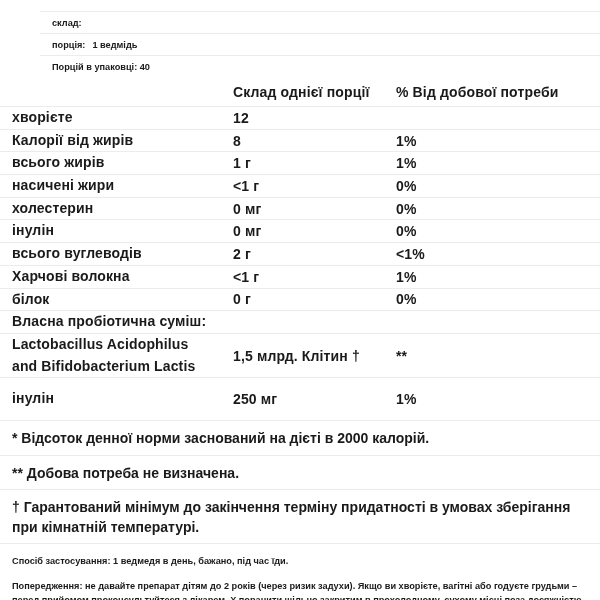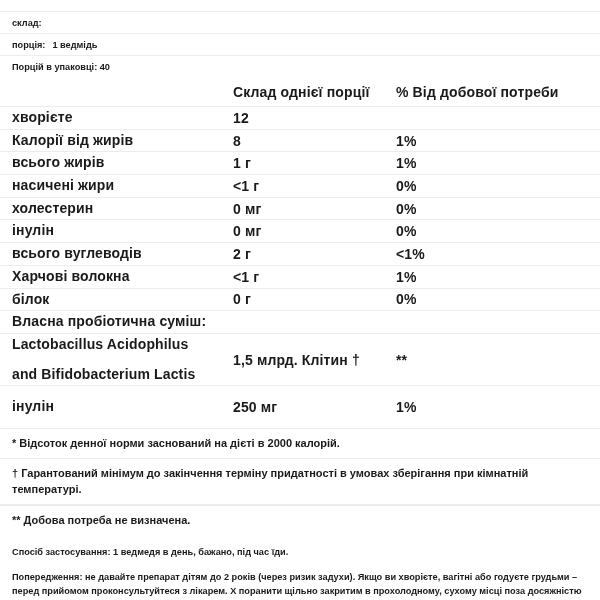--- a/index.html
+++ b/index.html
@@ -51,48 +51,48 @@
   
   .head-row {
     border-top: 1px solid #ececec;
     box-sizing: border-box;
     padding: 6px 12px 5px 12px;
     font-size: 9.2px;
     font-weight: bold;
     min-height: 21px;
     display: flex;
     align-items: center;
+    margin-left: 40px;
   }
   .head-row .serving-label { margin-right: 7px; }
 
   .spacer {
     height: 11px;
   }
 
   .col-head {
     border-top: none;
     padding-top: 7px;
     padding-bottom: 6px;
     min-height: 20px;
   }
 
   
   .row.tall .col-name {
     display: flex;
     flex-direction: column;
     justify-content: center;
-    gap: 8px;
   }
 
   
   .note {
     border-top: 1px solid #ececec;
     box-sizing: border-box;
     padding: 7px 12px 6px 12px;
-    font-size: 11px;
+    font-size: 14px;
     font-weight: bold;
     line-height: 1.45;
   }
   .note.last {
     border-bottom: 1px solid #ececec;
   }
 
   
   .textblock {
     padding: 11px 12px 0 12px;
@@ -200,22 +200,22 @@
         <div class="col-name">
           <span>інулін</span>
         </div>
         <div class="col-val">250 мг</div>
         <div class="col-pct">1%</div>
       </div>
     </div>
 
   <div id="footnotes">
       <div class="note">* Відсоток денної норми заснований на дієті в 2000 калорій.</div>
+      <div class="note">** Добова потреба не визначена.</div>
       <div class="note last">† Гарантований мінімум до закінчення терміну придатності в умовах зберігання при кімнатній температурі.</div>
-      <div class="note">** Добова потреба не визначена.</div>
     </div>
 
   <div class="textblock">
     <p>Спосіб застосування: 1 ведмедя в день, бажано, під час їди.</p>
     <p>Попередження: не давайте препарат дітям до 2 років (через ризик задухи). Якщо ви хворієте, вагітні або годуєте грудьми – перед прийомом проконсультуйтеся з лікарем. X поранити щільно закритим  в прохолодному, сухому місці поза досяжністю дітей. Не вживати, якщо друк зламана або відсутній.</p>
     <p>Інші інгредієнти: мальтит, пальмова олія, какао,  лецитин з соняшнику, ароматизатор ванільний.</p>
   </div>
 
 </div>
 

